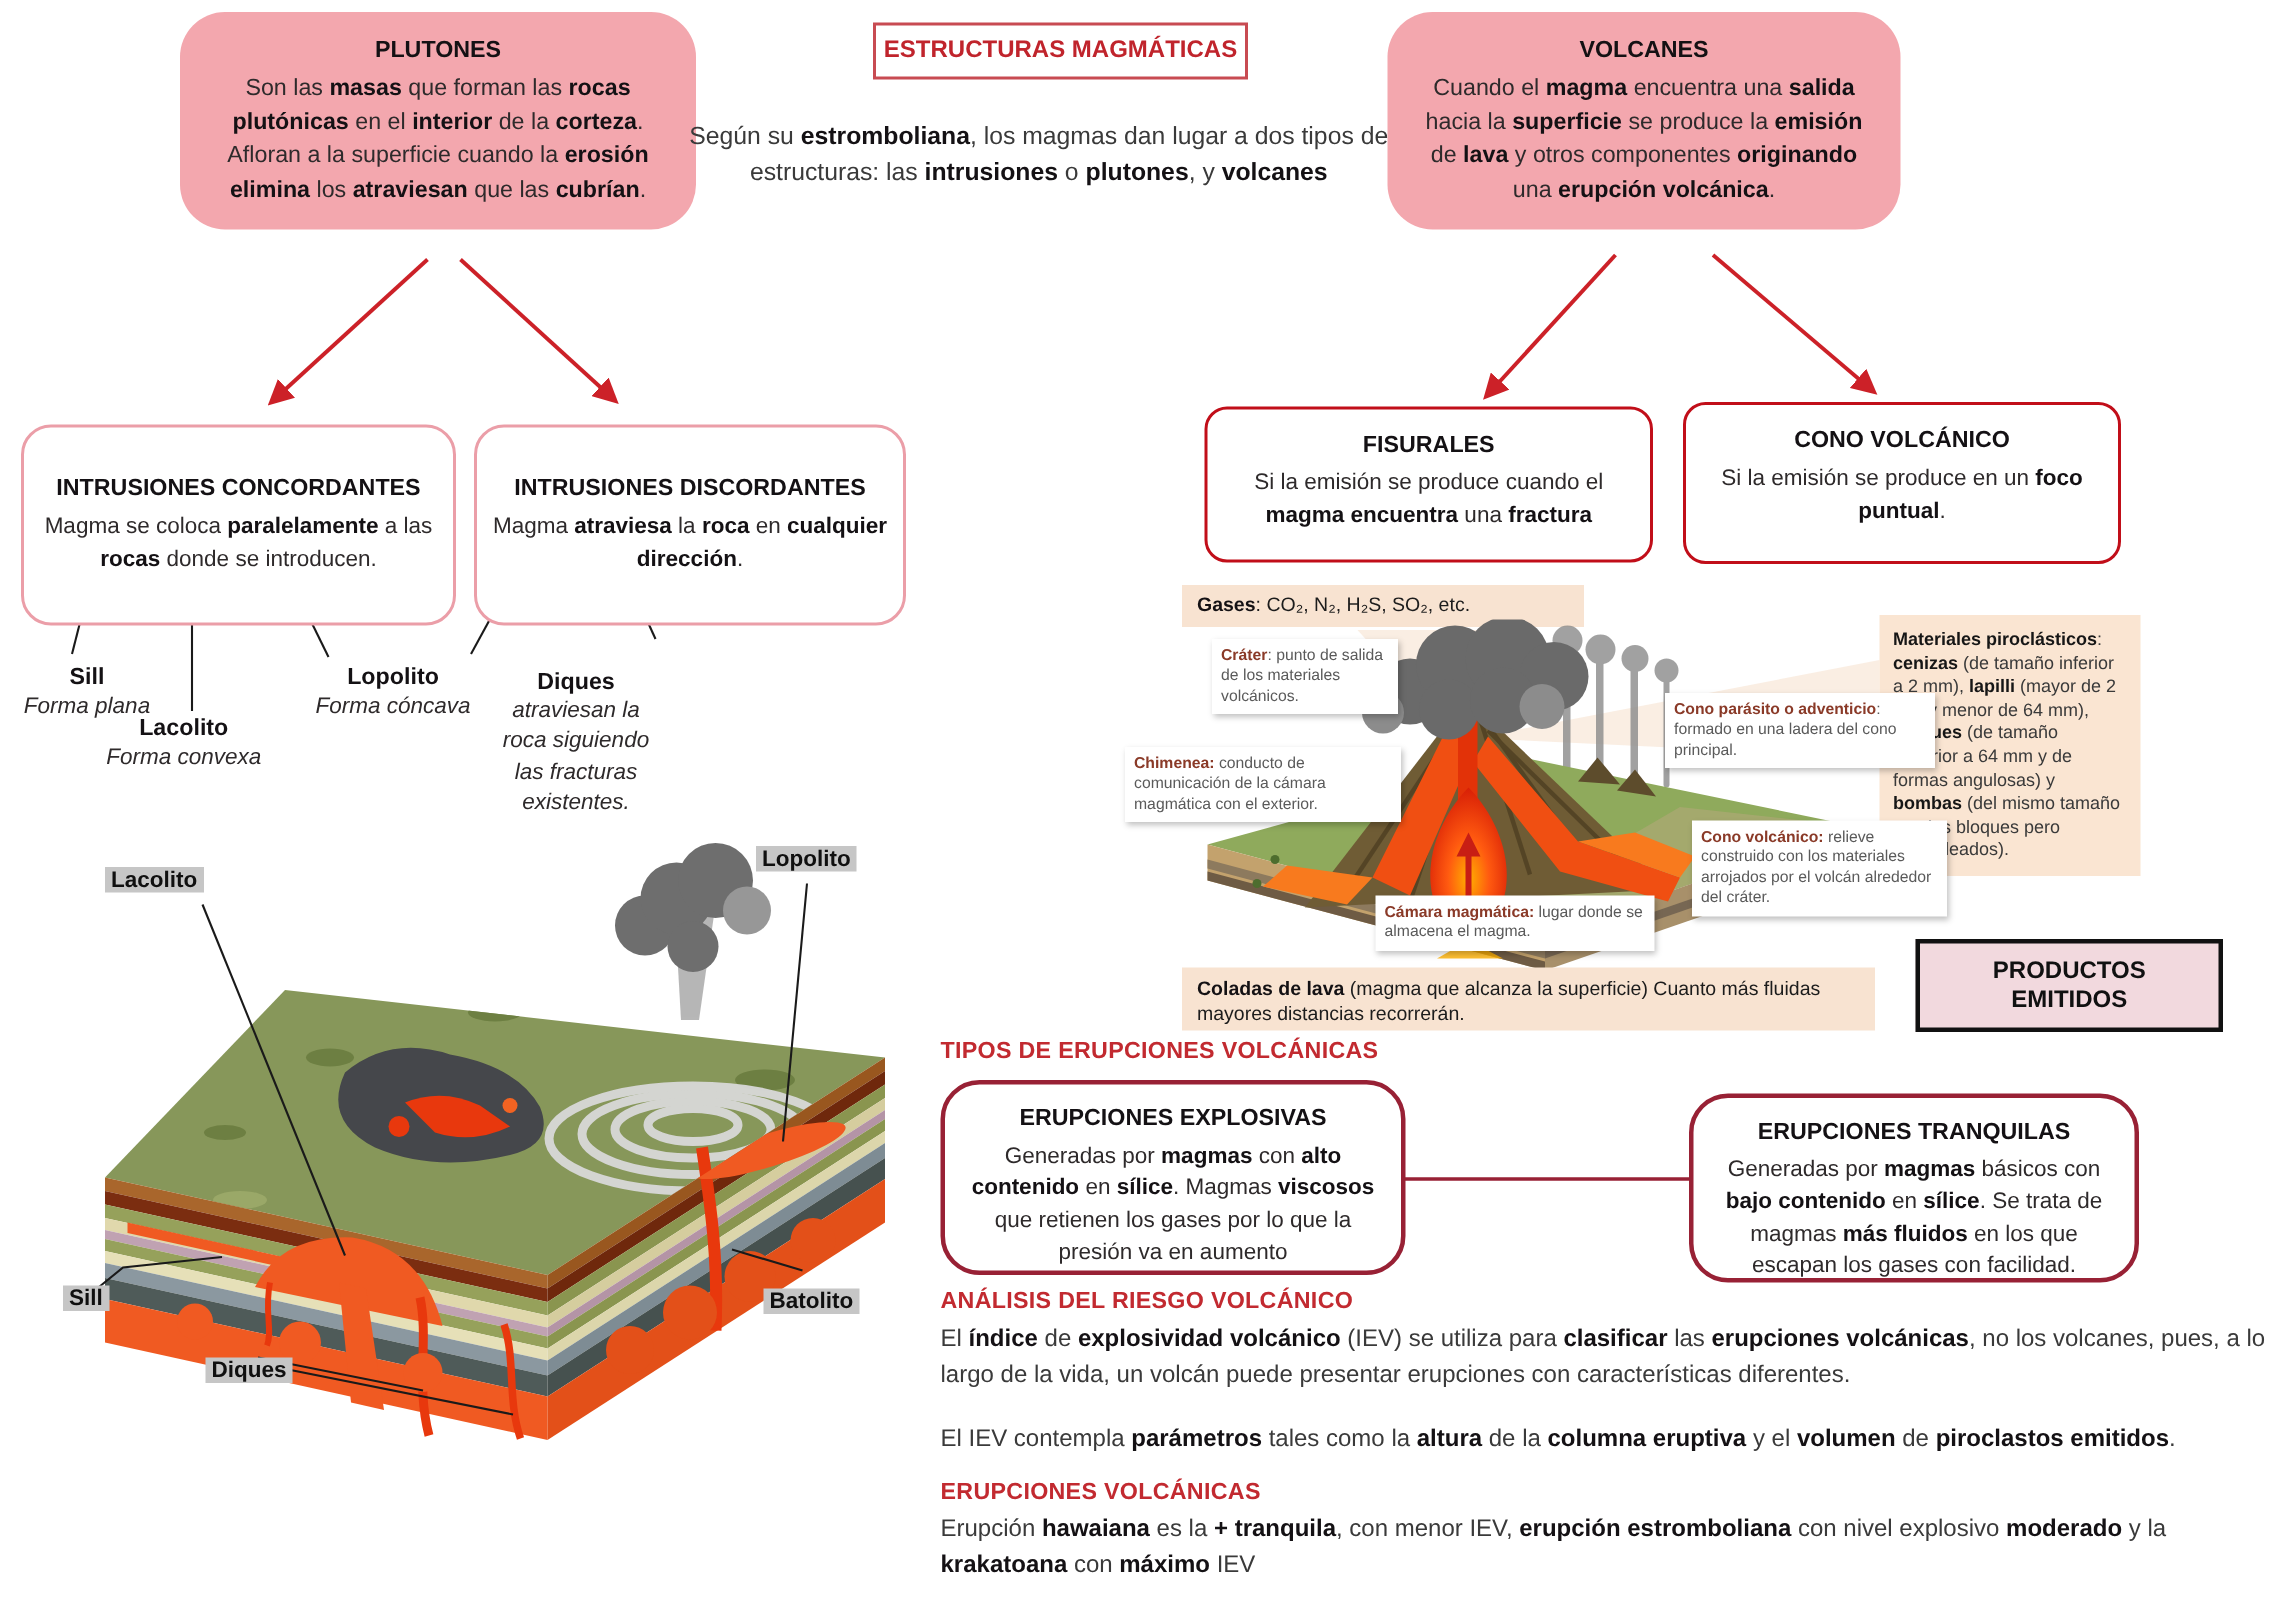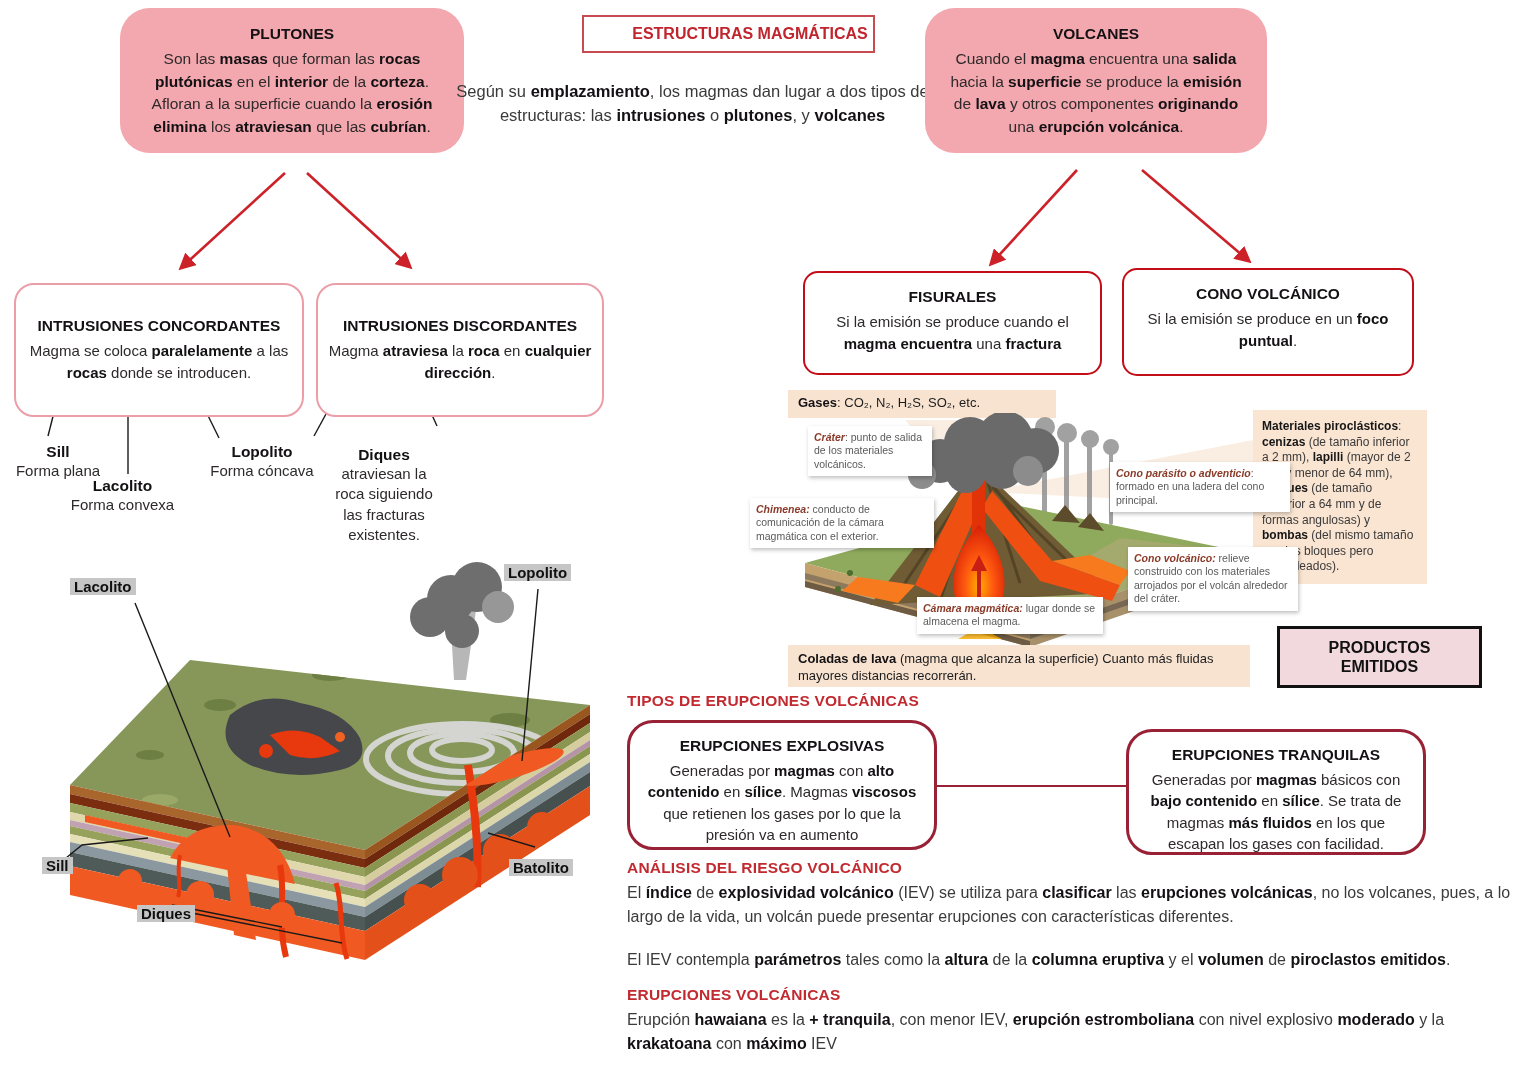--- a/index.html
+++ b/index.html
@@ -12,44 +12,44 @@
   .overlay{position:absolute;left:0;top:0;width:1527px;height:1080px;z-index:1;pointer-events:none;}
   .layer2{z-index:2;}
 
   
   .pinkbox{background:#f3a7ae;border-radius:30px;padding:15px 24px;text-align:center;
            font-size:15.5px;line-height:1.45;z-index:2;}
   .boxtitle{font-weight:bold;font-size:15.5px;color:#141114;margin-bottom:3px;}
 
   
   .titlebox{background:#fff;border:2px solid #c84b52;color:#c0242c;font-weight:bold;
-            font-size:16px;display:flex;align-items:center;justify-content:center;z-index:2;padding-left:43px;}
+            font-size:16px;display:flex;align-items:center;justify-content:center;z-index:2;}
   .intro{font-size:16.5px;line-height:1.45;text-align:center;color:#3a3a3a;z-index:2;}
 
   
   .whitebox{background:#fff;border:2px solid #eb9ea8;border-radius:20px;padding:30px 8px;
             text-align:center;font-size:15px;line-height:1.45;z-index:2;}
   
   .redbox{background:#fff;border:2.5px solid #c10e19;border-radius:15px;padding:13px 10px;
           text-align:center;font-size:15px;line-height:1.45;z-index:2;}
   
   .maroonbox{background:#fff;border:3px solid #982135;border-radius:26px;padding:12px 12px;
              text-align:center;font-size:15px;line-height:1.42;z-index:2;}
 
   .term{ text-align:center;z-index:2;}
   .term .tname{font-weight:bold;font-size:15.5px;color:#141114;}
-  .term .tdesc{font-size:15px;line-height:1.35;color:#2e2a2b;}
+  .term .tdesc{font-size:15px;line-height:1.35;color:#2e2a2b;font-style:italic;}
 
   .blocklabel{background:#c6c6c6;padding:0px 4px;font-weight:bold;font-size:15px;color:#101010;z-index:3;}
 
   
   .peachbar{background:#f8e3d1;font-size:13px;color:#1c1c1c;z-index:2;line-height:1.3;}
   .callout{background:#fff;box-shadow:1px 2px 4px rgba(0,0,0,0.25);padding:5px 6px;
            font-size:10.5px;line-height:1.28;color:#5a5a5a;z-index:4;}
-  .callout b{color:#8a3a28;font-style:italic;}
+  .callout b{color:#8a3a28;}
   .piroc{background:#fae5d2;padding:9px 9px;font-size:12px;line-height:1.3;color:#3a3a3a;z-index:2;}
   .piroc b{color:#161616;}
   .productos{background:#f2d9de;border:3px solid #111;display:flex;align-items:center;
              justify-content:center;text-align:center;font-weight:bold;font-size:16px;
              color:#111;z-index:2;line-height:1.2;}
 
   .redheading{color:#c22a30;font-weight:bold;font-size:15.5px;letter-spacing:0.2px;z-index:2;}
   .para{font-size:16px;line-height:1.5;color:#3a3a3a;z-index:2;}
 </style>
 </head>
@@ -88,21 +88,21 @@
 
   <div class="abs pinkbox" style="left:120px;top:8px;width:296px;">
     <div class="boxtitle">PLUTONES</div>
     <div>Son las <b>masas</b> que forman las <b>rocas plutónicas</b> en el <b>interior</b> de la <b>corteza</b>. Afloran a la superficie cuando la <b>erosión elimina</b> los <b>atraviesan</b> que las <b>cubrían</b>.</div>
   </div>
 
   <div class="abs titlebox" style="left:582px;top:15px;width:246px;height:34px;">
     <span>ESTRUCTURAS MAGMÁTICAS</span>
   </div>
 
-  <div class="abs intro" style="left:455px;top:80px;width:475px;">Según su <b>emplazamiento</b>, los magmas dan lugar a dos tipos de estructuras: las <b>intrusiones</b> o <b>plutones</b>, y <b>volcanes</b></div>
+  <div class="abs intro" style="left:455px;top:80px;width:475px;">Según su <b>estromboliana</b>, los magmas dan lugar a dos tipos de estructuras: las <b>intrusiones</b> o <b>plutones</b>, y <b>volcanes</b></div>
 
   <div class="abs pinkbox" style="left:925px;top:8px;width:294px;">
     <div class="boxtitle">VOLCANES</div>
     <div>Cuando el <b>magma</b> encuentra una <b>salida</b> hacia la <b>superficie</b> se produce la <b>emisión</b> de <b>lava</b> y otros componentes <b>originando</b> una <b>erupción volcánica</b>.</div>
   </div>
 
   <div class="abs whitebox" style="left:14px;top:283px;width:270px;height:70px;">
     <div class="boxtitle">INTRUSIONES CONCORDANTES</div>
     <div>Magma se coloca <b>paralelamente</b> a las <b>rocas</b> donde se introducen.</div>
   </div>

